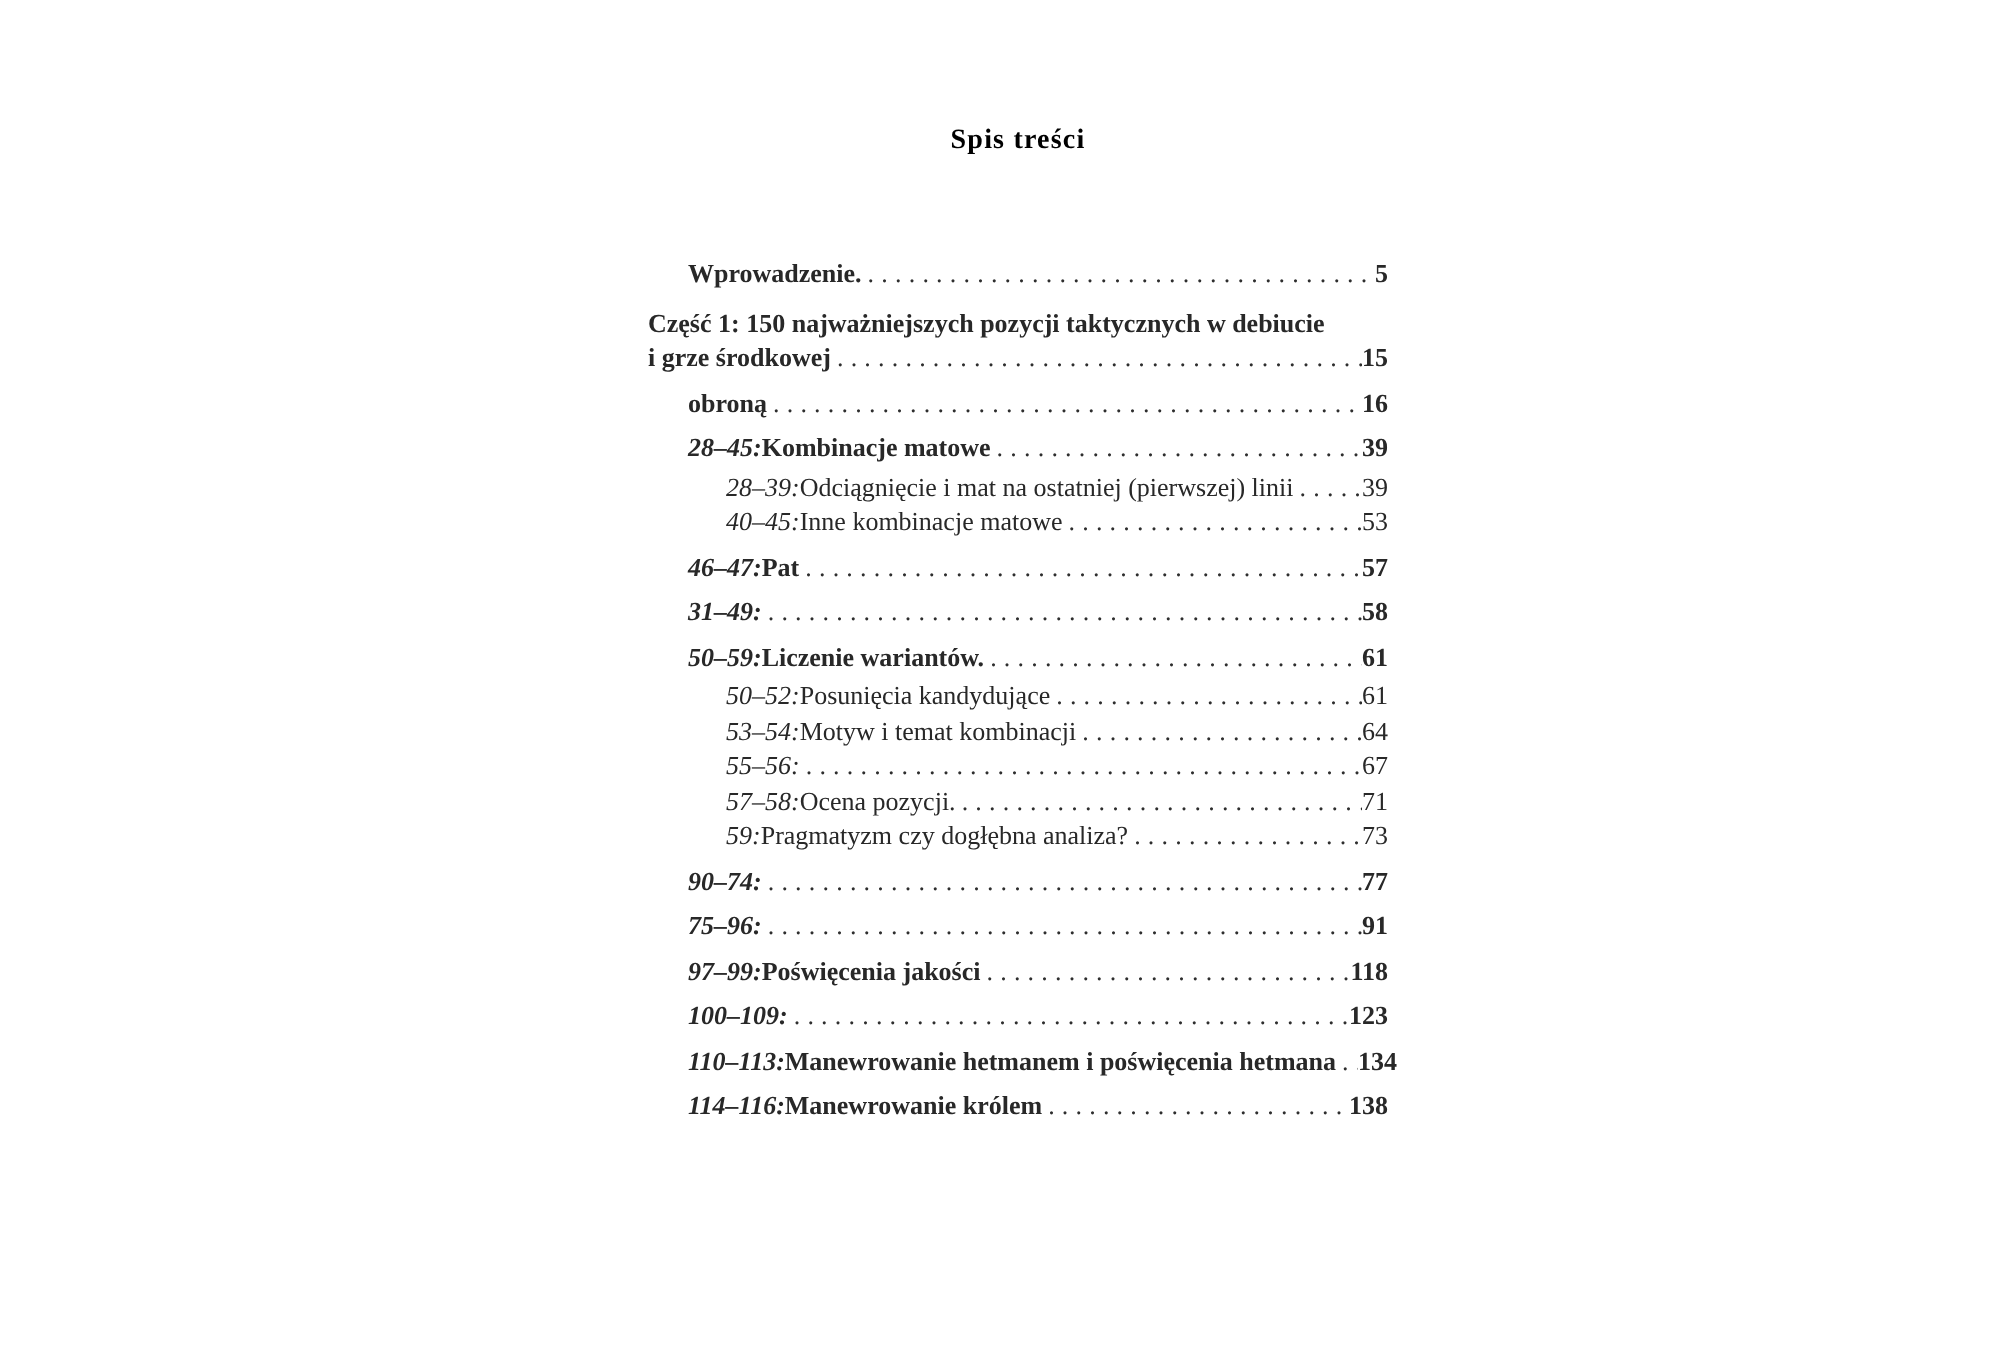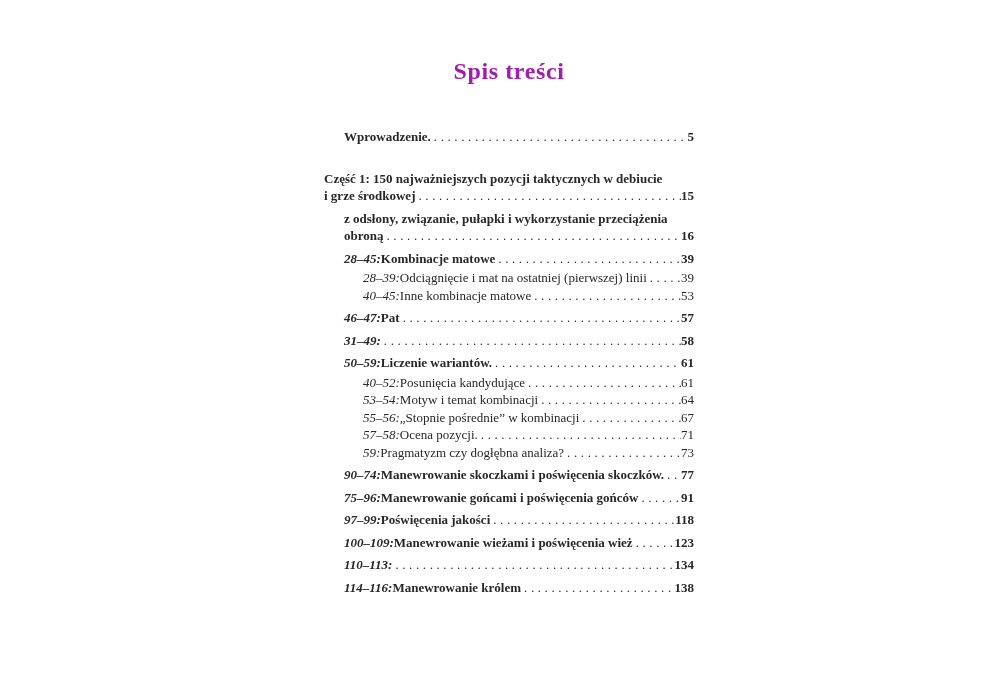--- a/index.html
+++ b/index.html
@@ -18,40 +18,40 @@
     font-family: "Liberation Serif", "DejaVu Serif", serif;
   }
   .content {
     position: absolute;
     left: 324px;
     top: 57px;
     width: 370px;
   }
   .page-title {
     margin: 0;
-    font-size: 24px;
+    font-size: 14px;
     line-height: 28px;
     font-weight: bold;
     text-align: center;
-    color: #a21caf;
+    color: #000000;
     letter-spacing: 0.6px;
   }
   .toc {
     margin-top: 43px;
   }
   .entry {
     color: #282828;
     font-size: 13px;
     line-height: 17.5px;
   }
   .entry.w-bold { font-weight: bold; }
   .entry.lvl0 { margin-left: 0; }
   .entry.lvl1 { margin-left: 20px; }
   .entry.lvl2 { margin-left: 39px; }
-  .entry.gap-l { margin-top: 24px; }
+  .entry.gap-l { margin-top: 7px; }
   .entry.gap-m { margin-top: 5px; }
   .entry.gap-s { margin-top: 2px; }
   .line {
     white-space: nowrap;
   }
   .lastline {
     display: flex;
     align-items: center;
     white-space: nowrap;
   }
@@ -89,21 +89,20 @@
         </div>
         <div class="entry lvl0 w-bold gap-l">
           <div class="line"><span>Część 1: 150 najważniejszych pozycji taktycznych w debiucie</span></div>
           <div class="line lastline">
             <span>i grze środkowej</span>
             <span class="dots">..........................................................................................</span>
             <span class="pg">15</span>
           </div>
         </div>
         <div class="entry lvl1 w-bold gap-m">
-          <div class="line"><span>z odsłony, związanie, pułapki i wykorzystanie przeciążenia</span></div>
           <div class="line lastline">
             <span>obroną</span>
             <span class="dots">..........................................................................................</span>
             <span class="pg">16</span>
           </div>
         </div>
         <div class="entry lvl1 w-bold gap-m">
           <div class="line lastline">
             <span class="num">28–45: </span>
             <span>Kombinacje matowe</span>
@@ -145,38 +144,37 @@
         <div class="entry lvl1 w-bold gap-m">
           <div class="line lastline">
             <span class="num">50–59: </span>
             <span>Liczenie wariantów.</span>
             <span class="dots">..........................................................................................</span>
             <span class="pg">61</span>
           </div>
         </div>
         <div class="entry lvl2 gap-s">
           <div class="line lastline">
-            <span class="num">40–52: </span>
+            <span class="num">50–52: </span>
             <span>Posunięcia kandydujące</span>
             <span class="dots">..........................................................................................</span>
             <span class="pg">61</span>
           </div>
         </div>
         <div class="entry lvl2">
           <div class="line lastline">
             <span class="num">53–54: </span>
             <span>Motyw i temat kombinacji</span>
             <span class="dots">..........................................................................................</span>
             <span class="pg">64</span>
           </div>
         </div>
         <div class="entry lvl2">
           <div class="line lastline">
             <span class="num">55–56: </span>
-            <span>„Stopnie pośrednie” w kombinacji</span>
             <span class="dots">..........................................................................................</span>
             <span class="pg">67</span>
           </div>
         </div>
         <div class="entry lvl2">
           <div class="line lastline">
             <span class="num">57–58: </span>
             <span>Ocena pozycji.</span>
             <span class="dots">..........................................................................................</span>
             <span class="pg">71</span>
@@ -186,52 +184,50 @@
           <div class="line lastline">
             <span class="num">59: </span>
             <span>Pragmatyzm czy dogłębna analiza?</span>
             <span class="dots">..........................................................................................</span>
             <span class="pg">73</span>
           </div>
         </div>
         <div class="entry lvl1 w-bold gap-m">
           <div class="line lastline">
             <span class="num">90–74: </span>
-            <span>Manewrowanie skoczkami i poświęcenia skoczków.</span>
             <span class="dots">..........................................................................................</span>
             <span class="pg">77</span>
           </div>
         </div>
         <div class="entry lvl1 w-bold gap-m">
           <div class="line lastline">
             <span class="num">75–96: </span>
-            <span>Manewrowanie gońcami i poświęcenia gońców</span>
             <span class="dots">..........................................................................................</span>
             <span class="pg">91</span>
           </div>
         </div>
         <div class="entry lvl1 w-bold gap-m">
           <div class="line lastline">
             <span class="num">97–99: </span>
             <span>Poświęcenia jakości</span>
             <span class="dots">..........................................................................................</span>
             <span class="pg">118</span>
           </div>
         </div>
         <div class="entry lvl1 w-bold gap-m">
           <div class="line lastline">
             <span class="num">100–109: </span>
-            <span>Manewrowanie wieżami i poświęcenia wież</span>
             <span class="dots">..........................................................................................</span>
             <span class="pg">123</span>
           </div>
         </div>
         <div class="entry lvl1 w-bold gap-m">
           <div class="line lastline">
             <span class="num">110–113: </span>
+            <span>Manewrowanie hetmanem i poświęcenia hetmana</span>
             <span class="dots">..........................................................................................</span>
             <span class="pg">134</span>
           </div>
         </div>
         <div class="entry lvl1 w-bold gap-m">
           <div class="line lastline">
             <span class="num">114–116: </span>
             <span>Manewrowanie królem</span>
             <span class="dots">..........................................................................................</span>
             <span class="pg">138</span>

